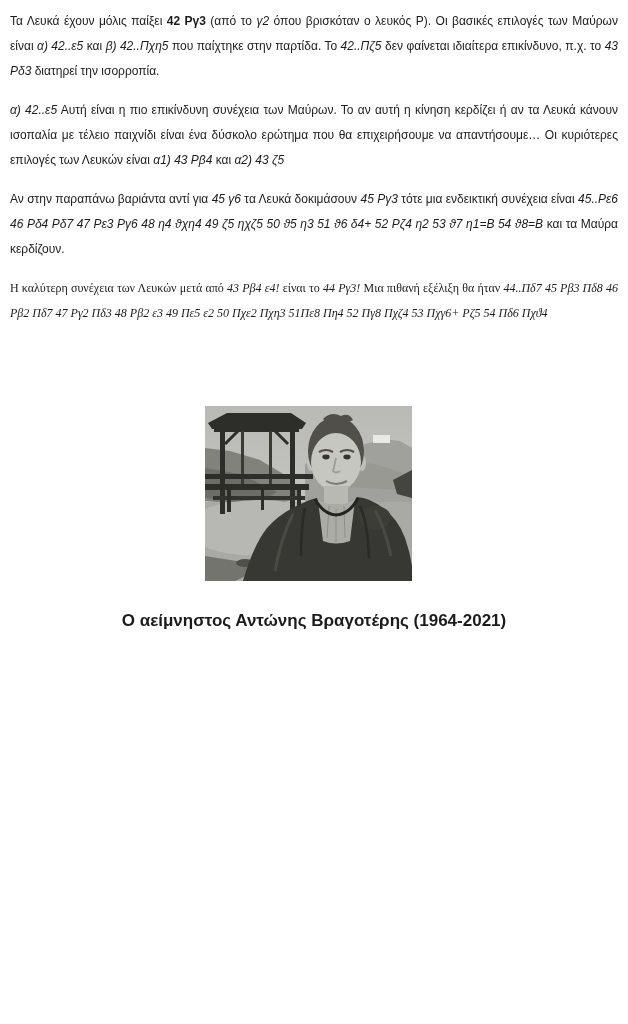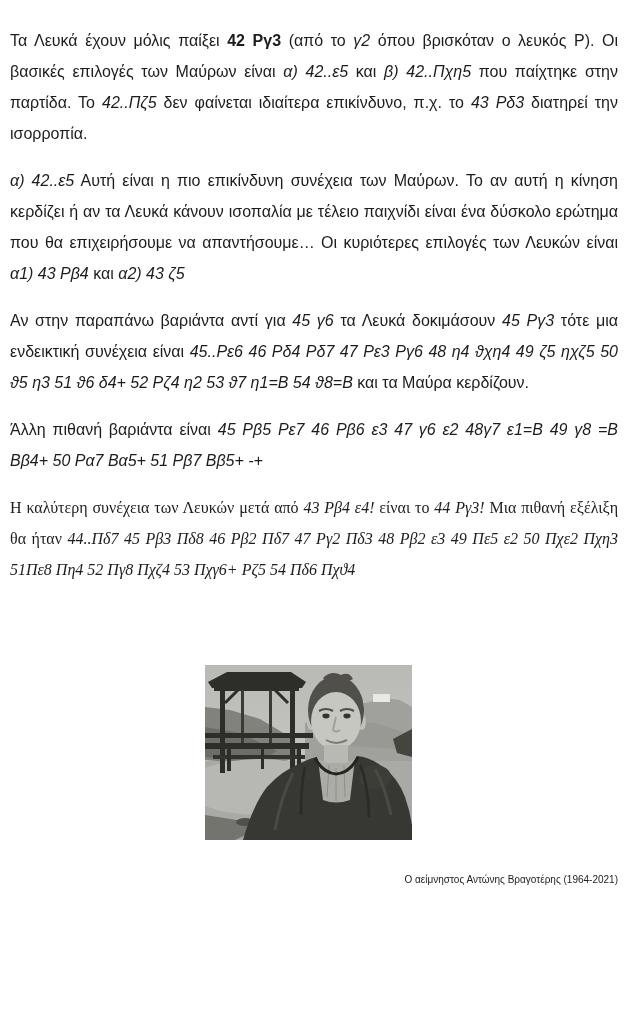--- a/index.html
+++ b/index.html
@@ -4,56 +4,55 @@
 <style>
   * { margin:0; padding:0; box-sizing:border-box; }
   html, body { background: var(--bg, #ffffff); }
   body {
     width: 628px; height: 1024px; overflow: hidden;
     font-family: "Liberation Sans", "DejaVu Sans", sans-serif;
     color: var(--text, #1c1c1c);
   }
   .doc { padding: 9px 10px 0 10px; }
   .para {
-    font-size: 16px;
-    line-height: 31px;
+    font-size: 12px;
+    line-height: 25px;
     text-align: justify;
     margin-bottom: 14px;
     color: var(--text, #1c1c1c);
-    margin-top: 16px;
   }
   .para:last-of-type { text-align: justify; font-family: Liberation Serif, serif; }
   .seg-n { font-style: normal; font-weight: 400; }
   .seg-b { font-style: normal; font-weight: 700; }
   .seg-i { font-style: italic; font-weight: 400; }
   .figure { margin-top: 80px; }
   .photo-wrap {
     margin-left: 195px;
     width: 207px; height: 175px;
     line-height: 0;
   }
   .photo-wrap svg { width: 207px; height: 175px; display: block; }
   .caption {
     margin-top: 33px;
-    text-align: right;
-    font-size: 10px;
+    text-align: center;
+    font-size: 17px;
     line-height: 14px;
     color: var(--text, #1c1c1c);
+    font-weight: bold;
   }
 </style>
 </head>
 <body>
 
 <div class="doc">
 
   <div>
       <p class="para"><span class="seg-n">Τα Λευκά έχουν μόλις παίξει </span><span class="seg-b">42 Ργ3</span><span class="seg-n"> (από το </span><span class="seg-i">γ2</span><span class="seg-n"> όπου βρισκόταν ο λευκός Ρ). Οι βασικές επιλογές των Μαύρων είναι </span><span class="seg-i">α) 42..ε5</span><span class="seg-n"> και </span><span class="seg-i">β) 42..Πχη5</span><span class="seg-n"> που παίχτηκε στην παρτίδα. Το </span><span class="seg-i">42..Πζ5</span><span class="seg-n"> δεν φαίνεται ιδιαίτερα επικίνδυνο, π.χ. το </span><span class="seg-i">43 Ρδ3</span><span class="seg-n"> διατηρεί την ισορροπία.</span></p>
       <p class="para"><span class="seg-i">α) 42..ε5</span><span class="seg-n"> Αυτή είναι η πιο επικίνδυνη συνέχεια των Μαύρων. Το αν αυτή η κίνηση κερδίζει ή αν τα Λευκά κάνουν ισοπαλία με τέλειο παιχνίδι είναι ένα δύσκολο ερώτημα που θα επιχειρήσουμε να απαντήσουμε… Οι κυριότερες επιλογές των Λευκών είναι </span><span class="seg-i">α1) 43 Ρβ4</span><span class="seg-n"> και </span><span class="seg-i">α2) 43 ζ5</span></p>
       <p class="para"><span class="seg-n">Αν στην παραπάνω βαριάντα αντί για </span><span class="seg-i">45 γ6</span><span class="seg-n"> τα Λευκά δοκιμάσουν </span><span class="seg-i">45 Ργ3</span><span class="seg-n"> τότε μια ενδεικτική συνέχεια είναι </span><span class="seg-i">45..Ρε6 46 Ρδ4 Ρδ7 47 Ρε3 Ργ6 48 η4 ϑχη4 49 ζ5 ηχζ5 50 ϑ5 η3 51 ϑ6 δ4+ 52 Ρζ4 η2 53 ϑ7 η1=Β 54 ϑ8=Β</span><span class="seg-n"> και τα Μαύρα κερδίζουν.</span></p>
-      <p class="para"><span class="seg-n">Άλλη πιθανή βαριάντα είναι </span><span class="seg-i">45 Ρβ5 Ρε7 46 Ρβ6 ε3 47 γ6 ε2 48γ7 ε1=Β 49 γ8 =Β Ββ4+ 50 Ρα7 Βα5+ 51 Ρβ7 Ββ5+ -+</span></p>
       <p class="para"><span class="seg-n">Η καλύτερη συνέχεια των Λευκών μετά από </span><span class="seg-i">43 Ρβ4 ε4!</span><span class="seg-n"> είναι το </span><span class="seg-i">44 Ργ3!</span><span class="seg-n"> Μια πιθανή εξέλιξη θα ήταν </span><span class="seg-i">44..Πδ7 45 Ρβ3 Πδ8 46 Ρβ2 Πδ7 47 Ργ2 Πδ3 48 Ρβ2 ε3 49 Πε5 ε2 50 Πχε2 Πχη3 51Πε8 Πη4 52 Πγ8 Πχζ4 53 Πχγ6+ Ρζ5 54 Πδ6 Πχϑ4</span></p>
     </div>
 
   <div class="figure">
     <div class="photo-wrap">
 
       <svg viewBox="0 0 207 175" xmlns="http://www.w3.org/2000/svg">
         <defs>
           <linearGradient id="sky" x1="0" y1="0" x2="0" y2="1">
             <stop offset="0" stop-color="#b9b9b5"></stop>

